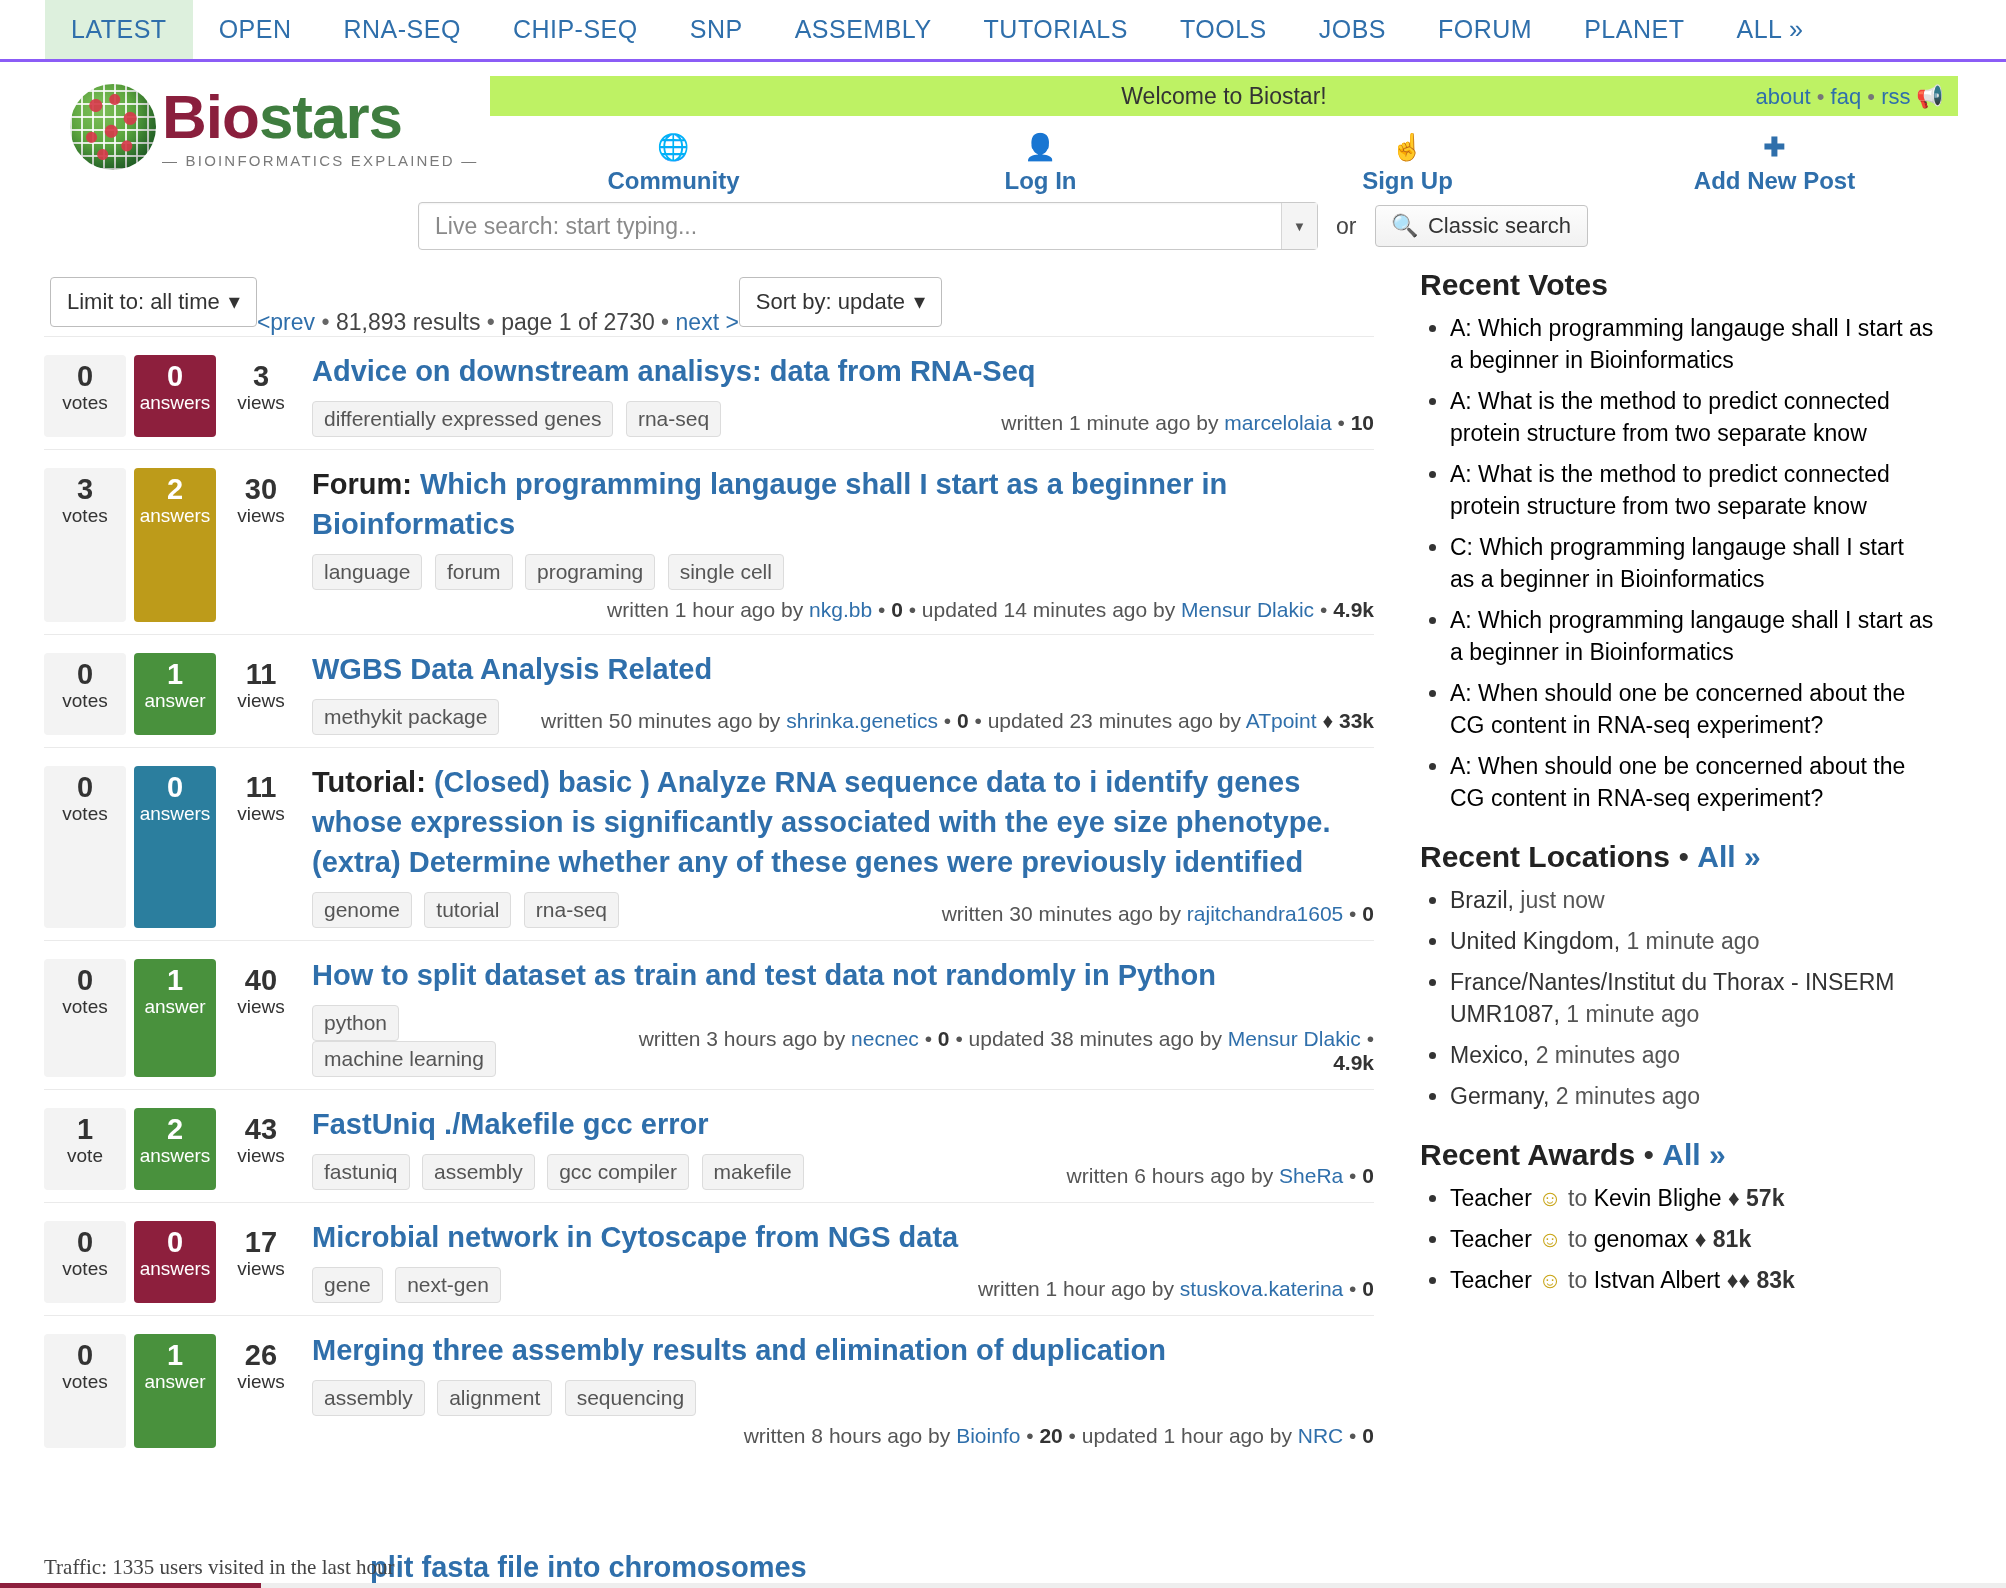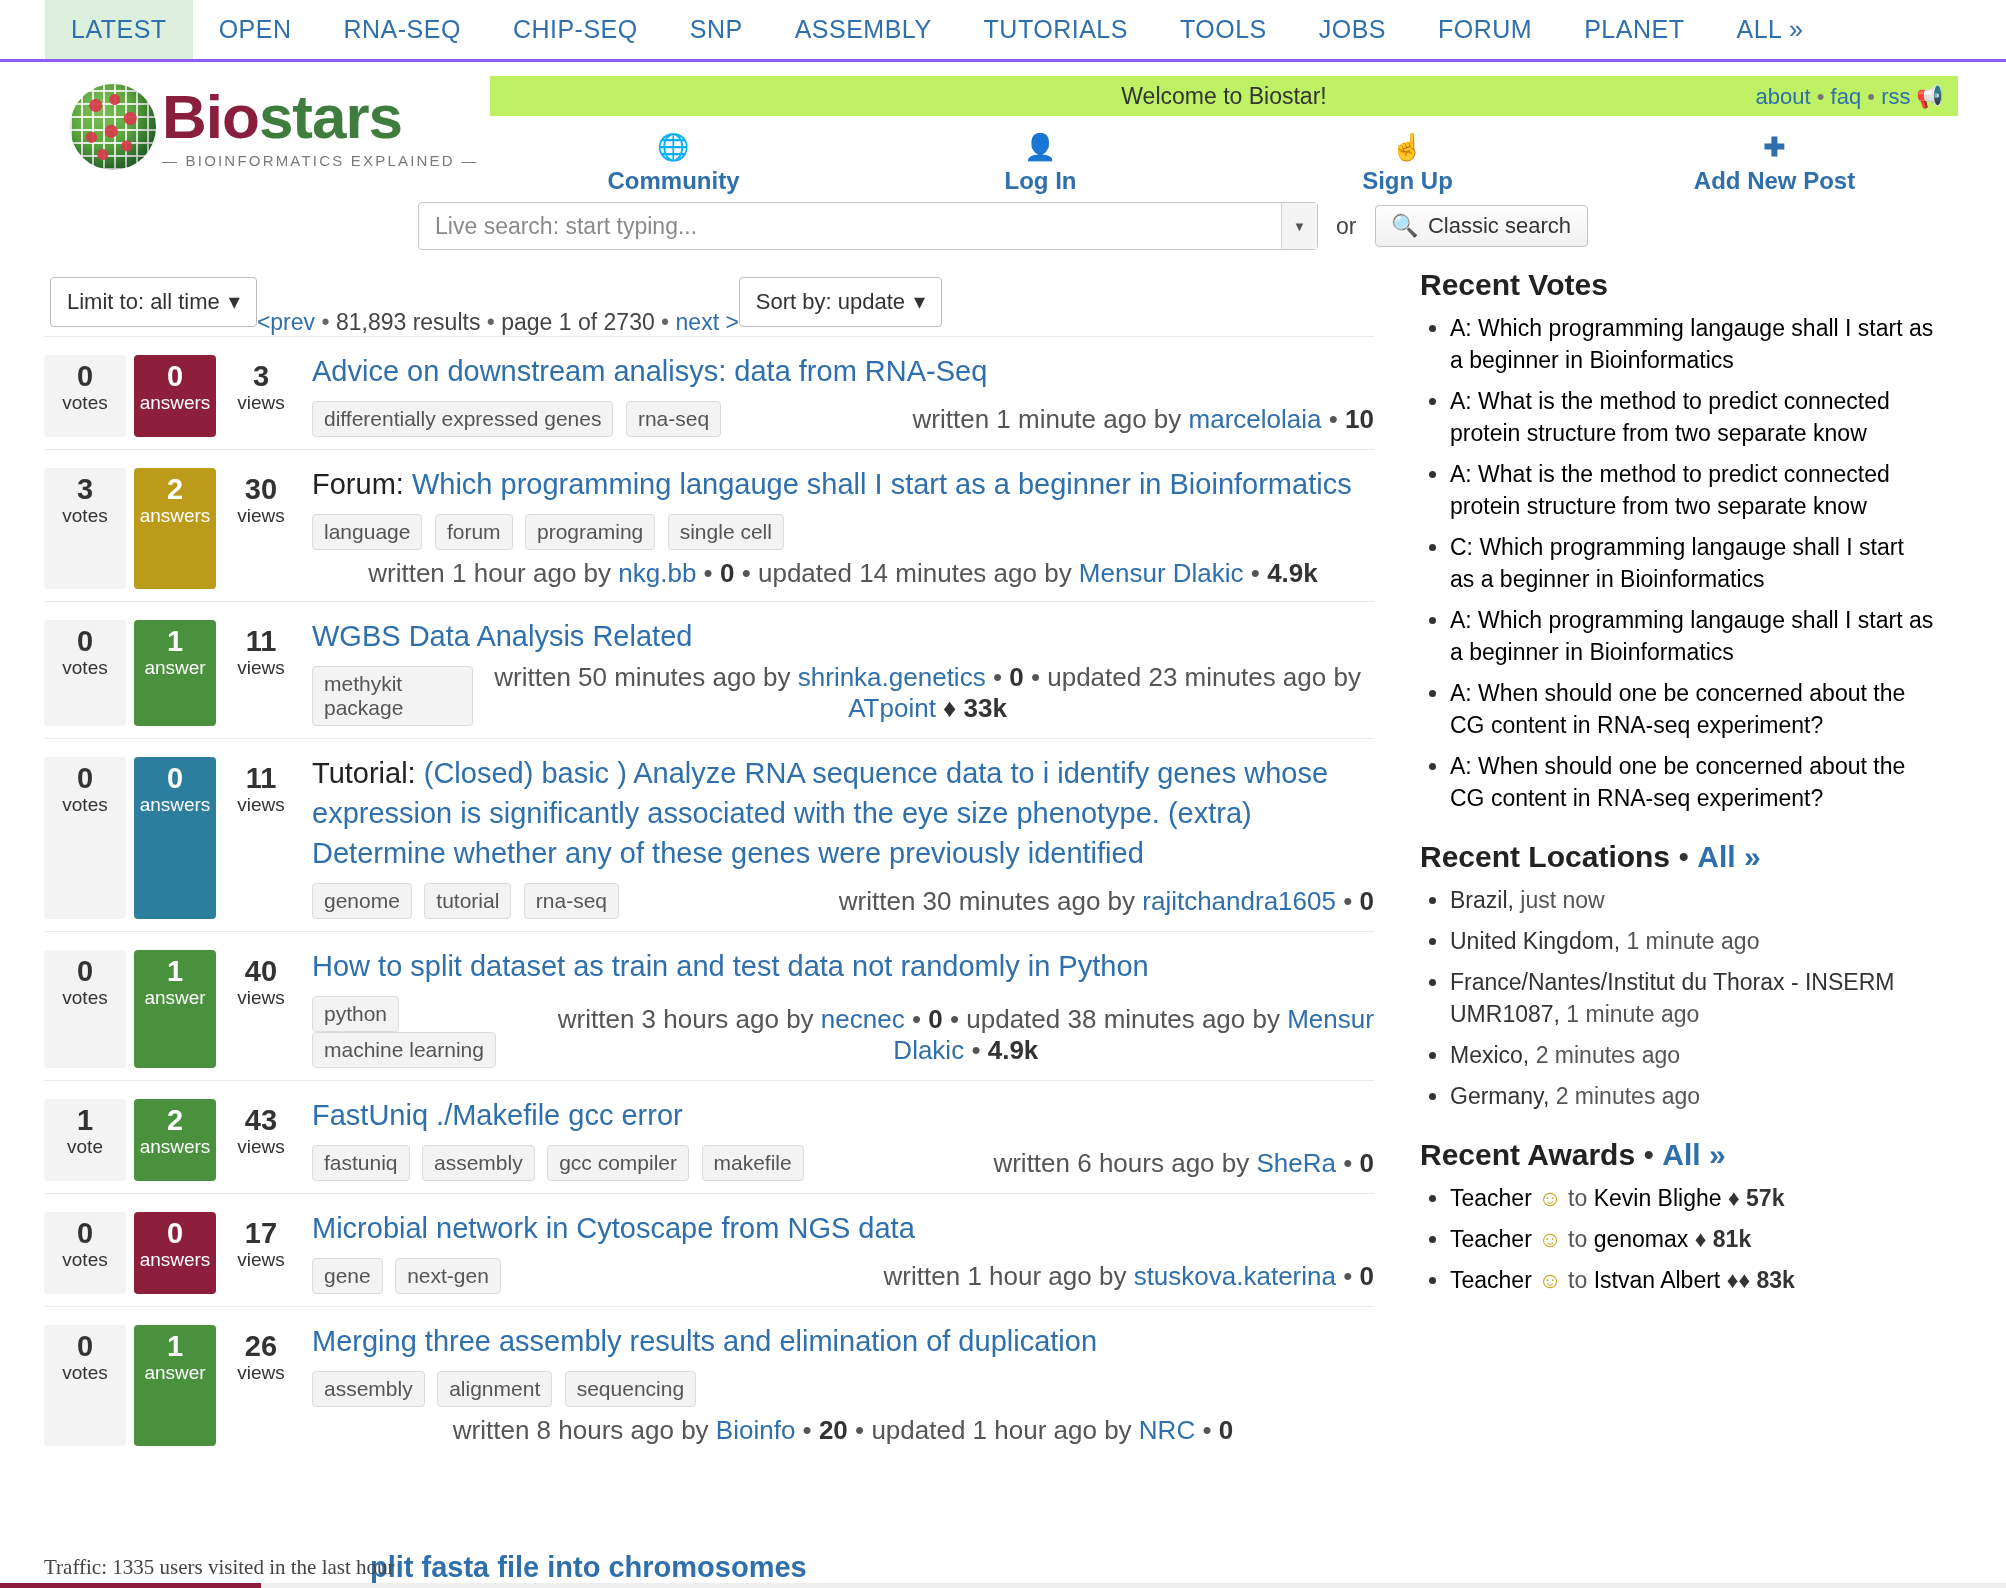--- a/index.html
+++ b/index.html
@@ -180,37 +180,37 @@
   .cbox.votes { background: #f3f3f3; color: #333; }
   .cbox.answers { color: #fff; }
   .cbox.answers.zero { background: #8d1f3d; }
   .cbox.answers.one  { background: #49913d; }
   .cbox.answers.two  { background: #bd9b1a; }
   .cbox.answers.teal { background: #2b7e9e; }
   .cbox.views { background: #fff; color: #333; width: 74px; }
 
   .pbody { flex: 1; padding-left: 6px; }
   .ptitle {
-    font-size: 29px; font-weight: 400; line-height: 40px;
+    font-size: 29px; font-weight: 700; line-height: 40px;
     color: #2f6fab;
   }
   .ptitle .prefix { color: #222; }
   .ptags { margin-top: 10px; }
   .tag {
     display: inline-block;
     border: 1px solid #dcdcdc;
     background: #f3f3f3;
     border-radius: 4px;
     font-size: 21px;
     color: #555;
     padding: 5px 11px;
     margin-right: 8px;
   }
   .pmeta {
-    text-align: center; font-size: 26px; color: #555; margin-top: 8px;
+    text-align: right; font-size: 21px; color: #555; margin-top: 8px;
   }
   .pmeta a { color: #2f6fab; }
   .pmeta b { color: #333; }
   .tagmeta-row { display: flex; align-items: flex-end; justify-content: space-between; }
   .tagmeta-row .pmeta { margin-top: 0; padding-bottom: 2px;}
 
   
   .side-h {
     font-size: 30px; font-weight: 700; color: #222;
     margin: 0 0 10px 0;

